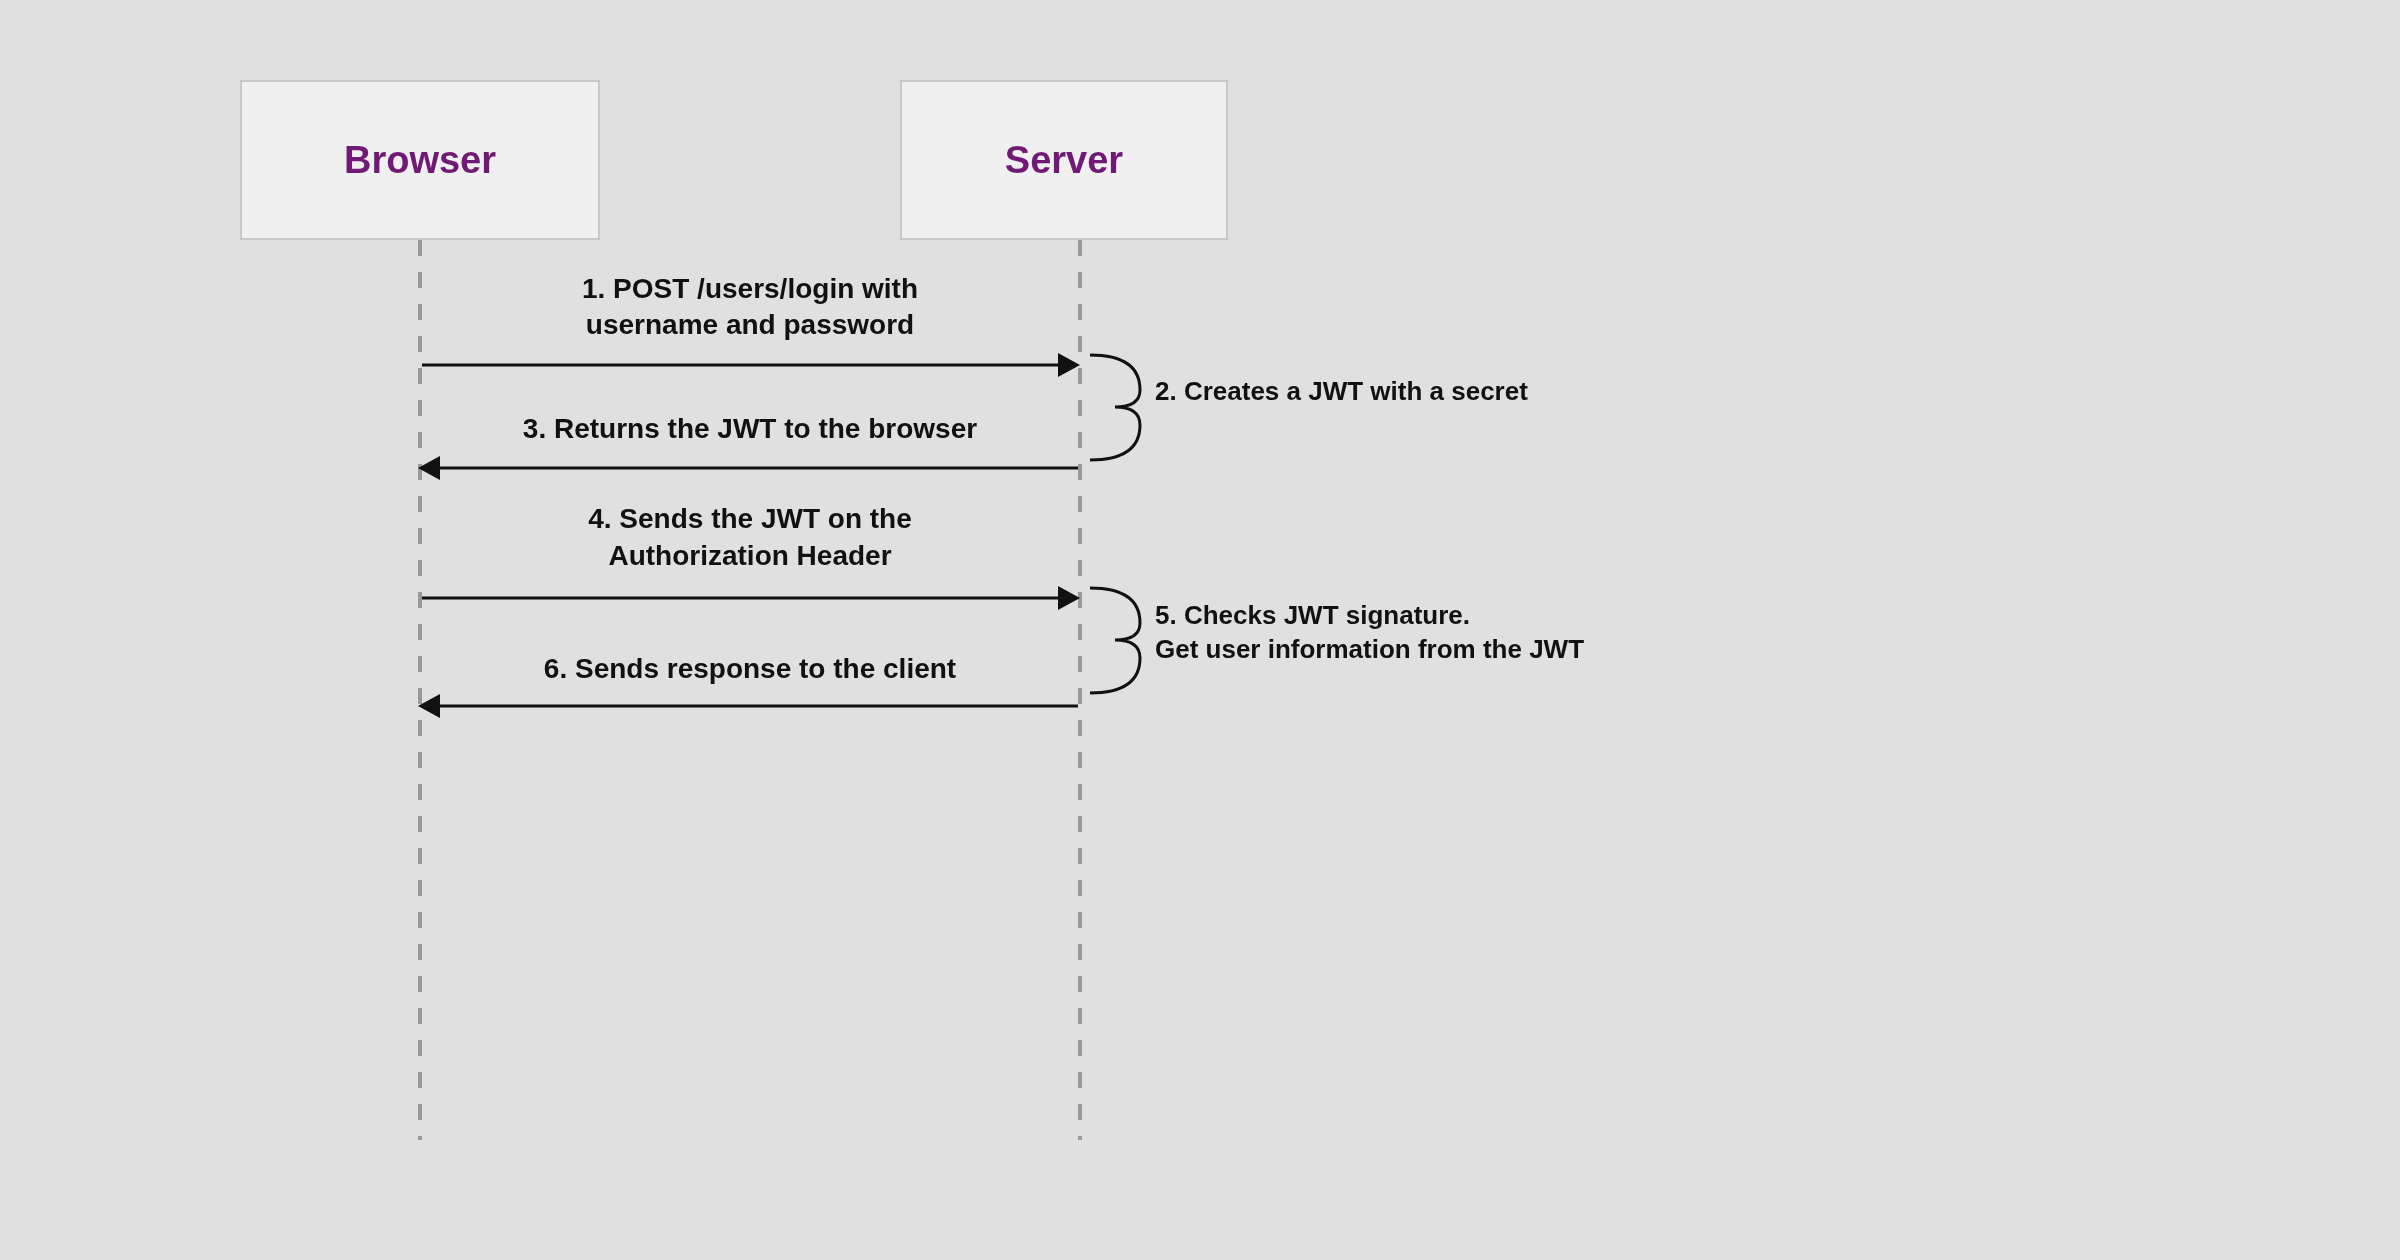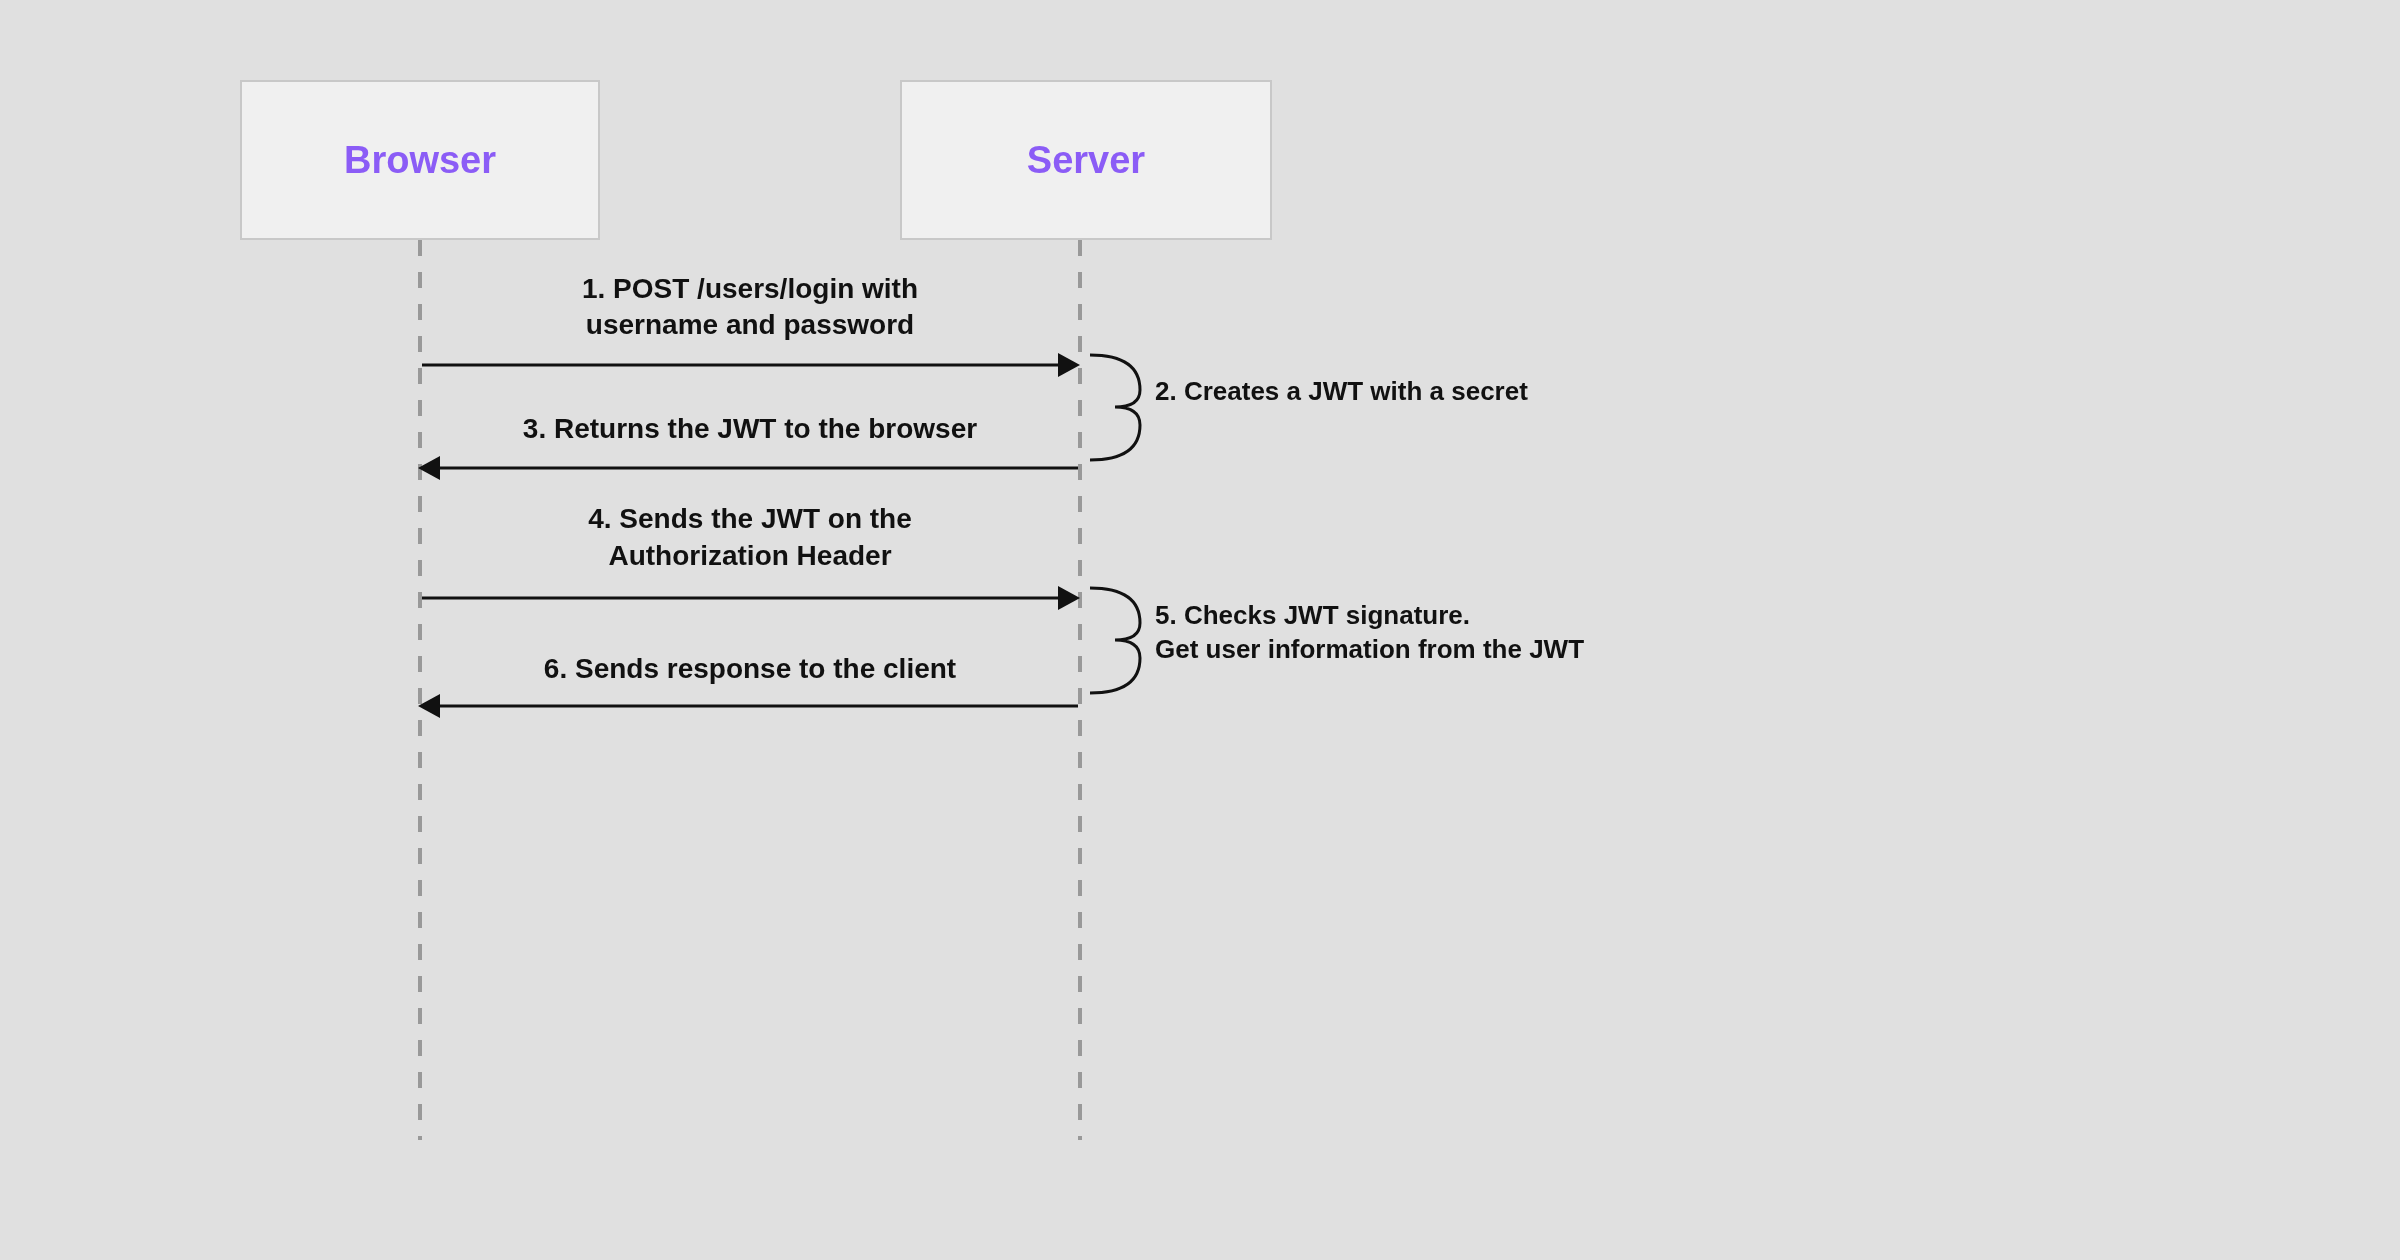--- a/index.html
+++ b/index.html
@@ -26,21 +26,21 @@
       background: #f0f0f0;
       border: 2px solid #c8c8c8;
       display: flex;
       align-items: center;
       justify-content: center;
     }
 
     .lifeline-box span {
       font-size: 38px;
       font-weight: 600;
-      color: #8b5cf6;
+      color: #701a75;
     }
 
     #browser-box {
       width: 360px;
       height: 160px;
       left: 240px;
       top: 80px;
     }
 
     #server-box {
@@ -73,21 +73,21 @@
   </style>
 </head>
 <body>
 
 <div class="diagram-container">
 
   <div class="lifeline-box" id="browser-box" style="left:240px; top:80px; width:360px; height:160px;">
     <span>Browser</span>
   </div>
 
-  <div class="lifeline-box" id="server-box" style="left:900px; top:80px; width:372px; height:160px;">
+  <div class="lifeline-box" id="server-box" style="left:900px; top:80px; width:328px; height:160px;">
     <span>Server</span>
   </div>
 
   <div class="lifeline-line" id="browser-line"></div>
 
   <div class="lifeline-line" id="server-line"></div>
 
   <svg width="2400" height="1260" style="position:absolute;top:0;left:0;">
 
     <text x="750" y="298" text-anchor="middle" font-family="Arial" font-size="28" font-weight="bold" fill="#111">1. POST /users/login with</text>

